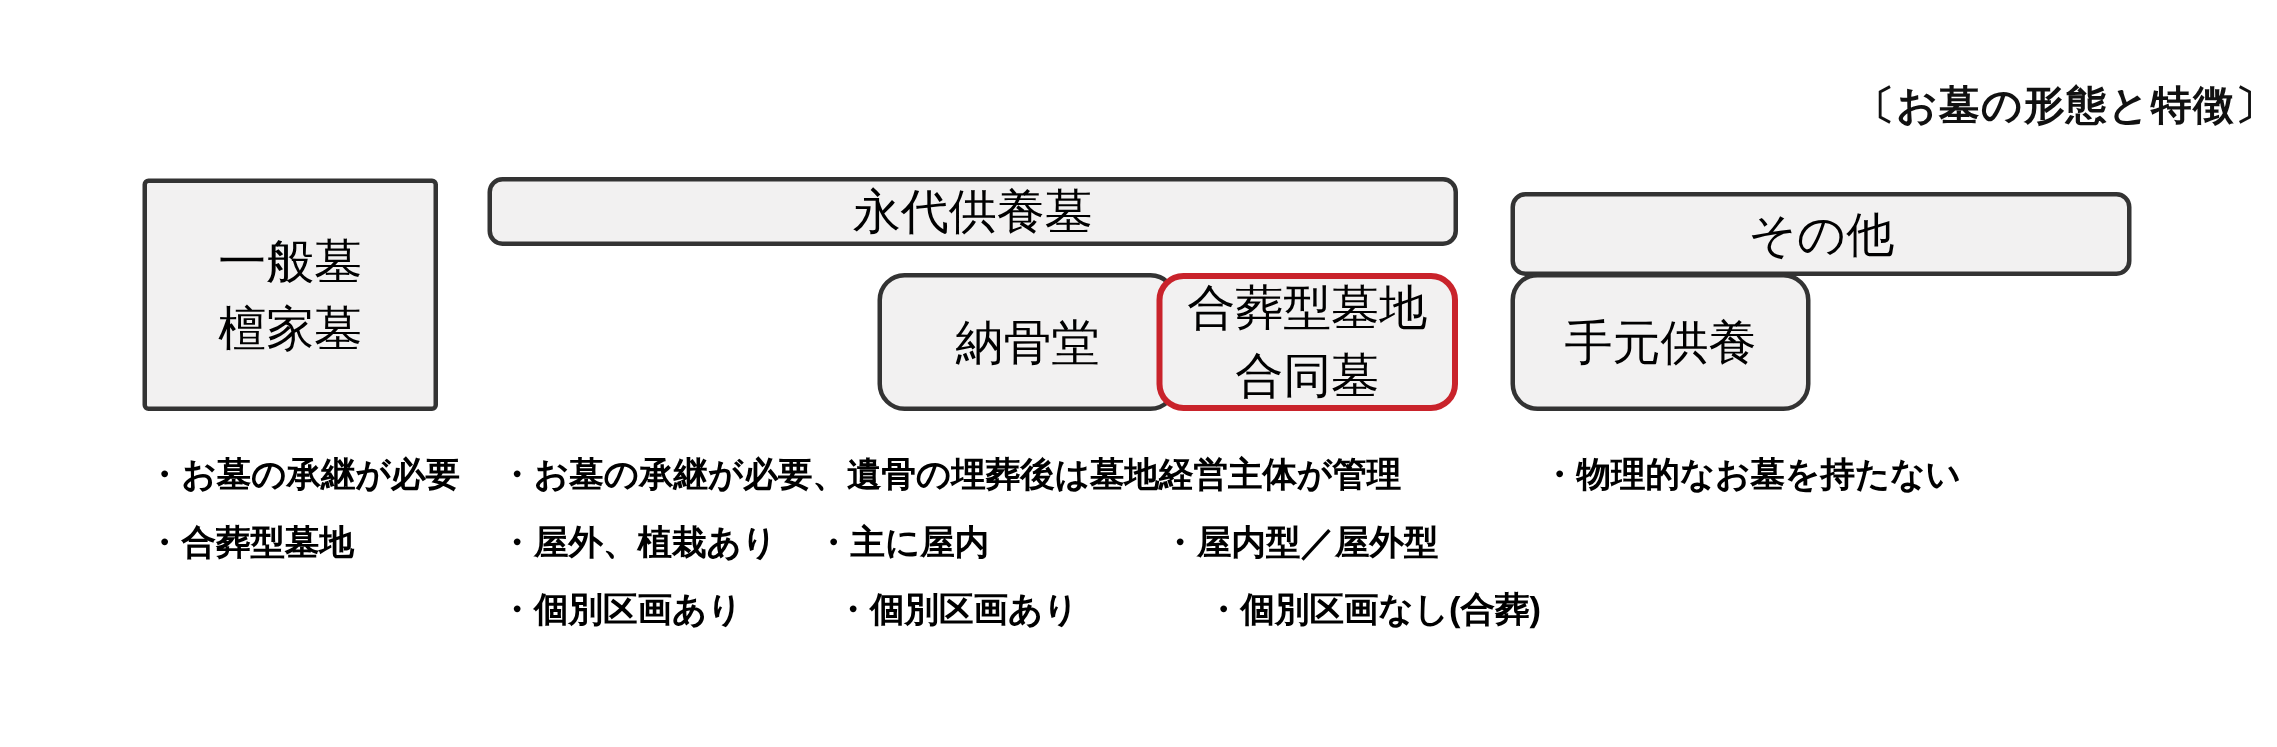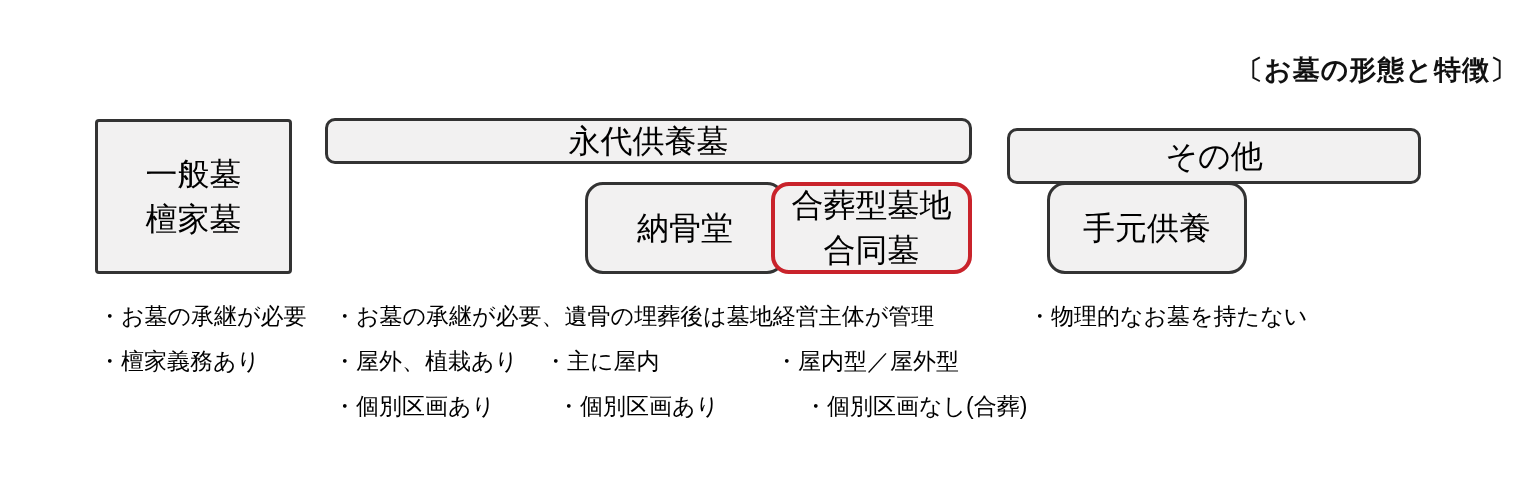--- a/index.html
+++ b/index.html
@@ -42,20 +42,21 @@
   .box.highlight {
     border-color: var(--highlight-border, #c9232b);
     border-width: 4px;
   }
   .note {
     position: absolute;
     font-size: 23px;
     line-height: 1.2;
     white-space: nowrap;
     color: #000000;
+    font-weight: bold;
   }
 </style>
 </head>
 <body>
 
 <div class="page">
 
   <div class="title">〔お墓の形態と特徴〕</div>
 
   <div class="box big" style="left:95px; top:119px; width:197px; height:155px;">一般墓
@@ -64,25 +65,25 @@
   <div class="box header" style="left:325px; top:118px; width:647px; height:46px;">永代供養墓</div>
 
 
   <div class="box item" style="left:549px; top:182px; width:200px; height:92px;margin-left:36px;">納骨堂</div>
 
   <div class="box item highlight" style="left:771px; top:182px; width:201px; height:92px;">合葬型墓地
 合同墓</div>
 
   <div class="box header" style="left:1007px; top:128px; width:414px; height:56px;">その他</div>
 
-  <div class="box item" style="left:1007px; top:182px; width:200px; height:92px;margin-left:40px;">手元供養</div>
+  <div class="box item" style="left:1007px; top:182px; width:200px; height:92px;">手元供養</div>
 
 
   <div class="note" style="left:98px; top:303px;">・お墓の承継が必要</div>
-  <div class="note" style="left:98px; top:348px;">・檀家義務あり</div>
+  <div class="note" style="left:98px; top:348px;">・合葬型墓地</div>
 
   <div class="note" style="left:333px; top:303px;">・お墓の承継が必要、遺骨の埋葬後は墓地経営主体が管理</div>
 
   <div class="note" style="left:333px; top:348px;">・屋外、植栽あり</div>
   <div class="note" style="left:333px; top:393px;">・個別区画あり</div>
 
   <div class="note" style="left:544px; top:348px;">・主に屋内</div>
   <div class="note" style="left:557px; top:393px;">・個別区画あり</div>
 
   <div class="note" style="left:775px; top:348px;">・屋内型／屋外型</div>

